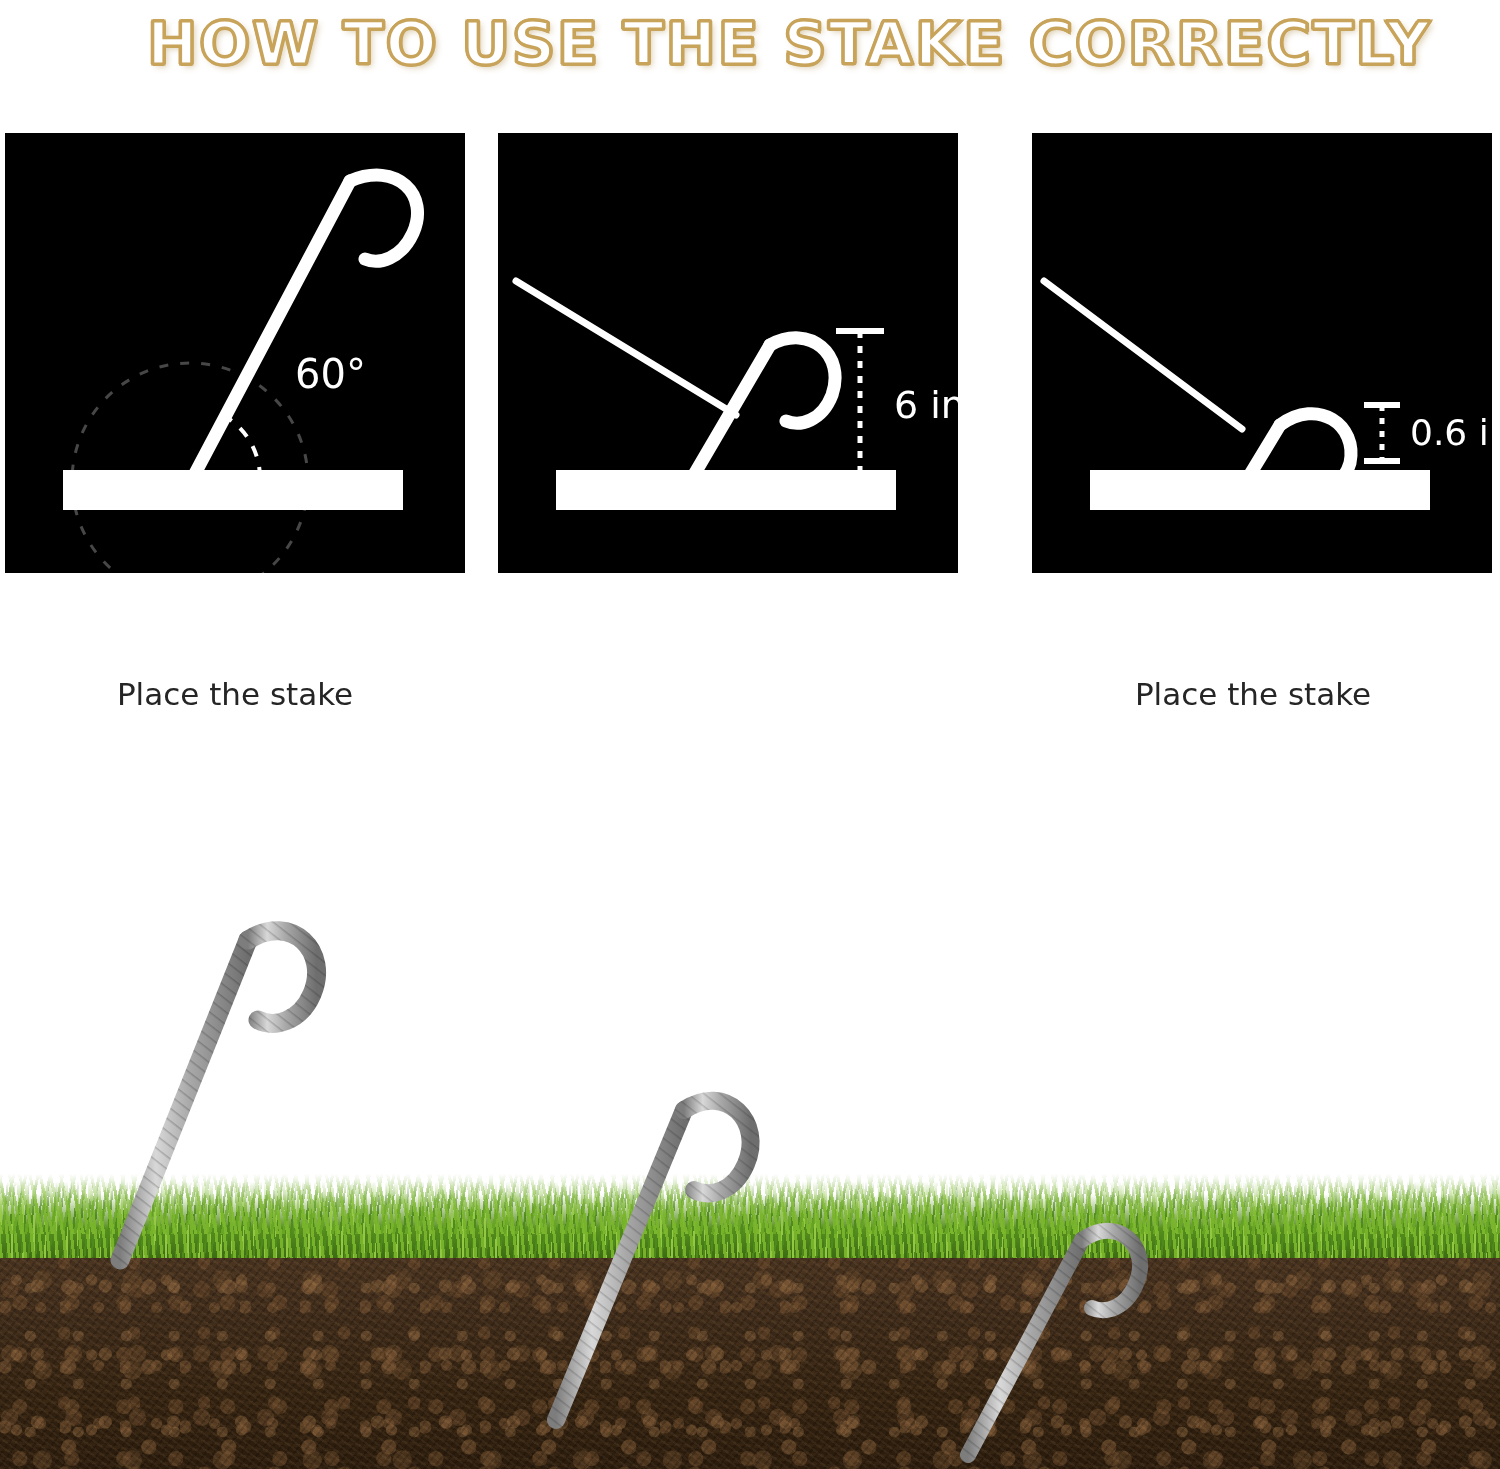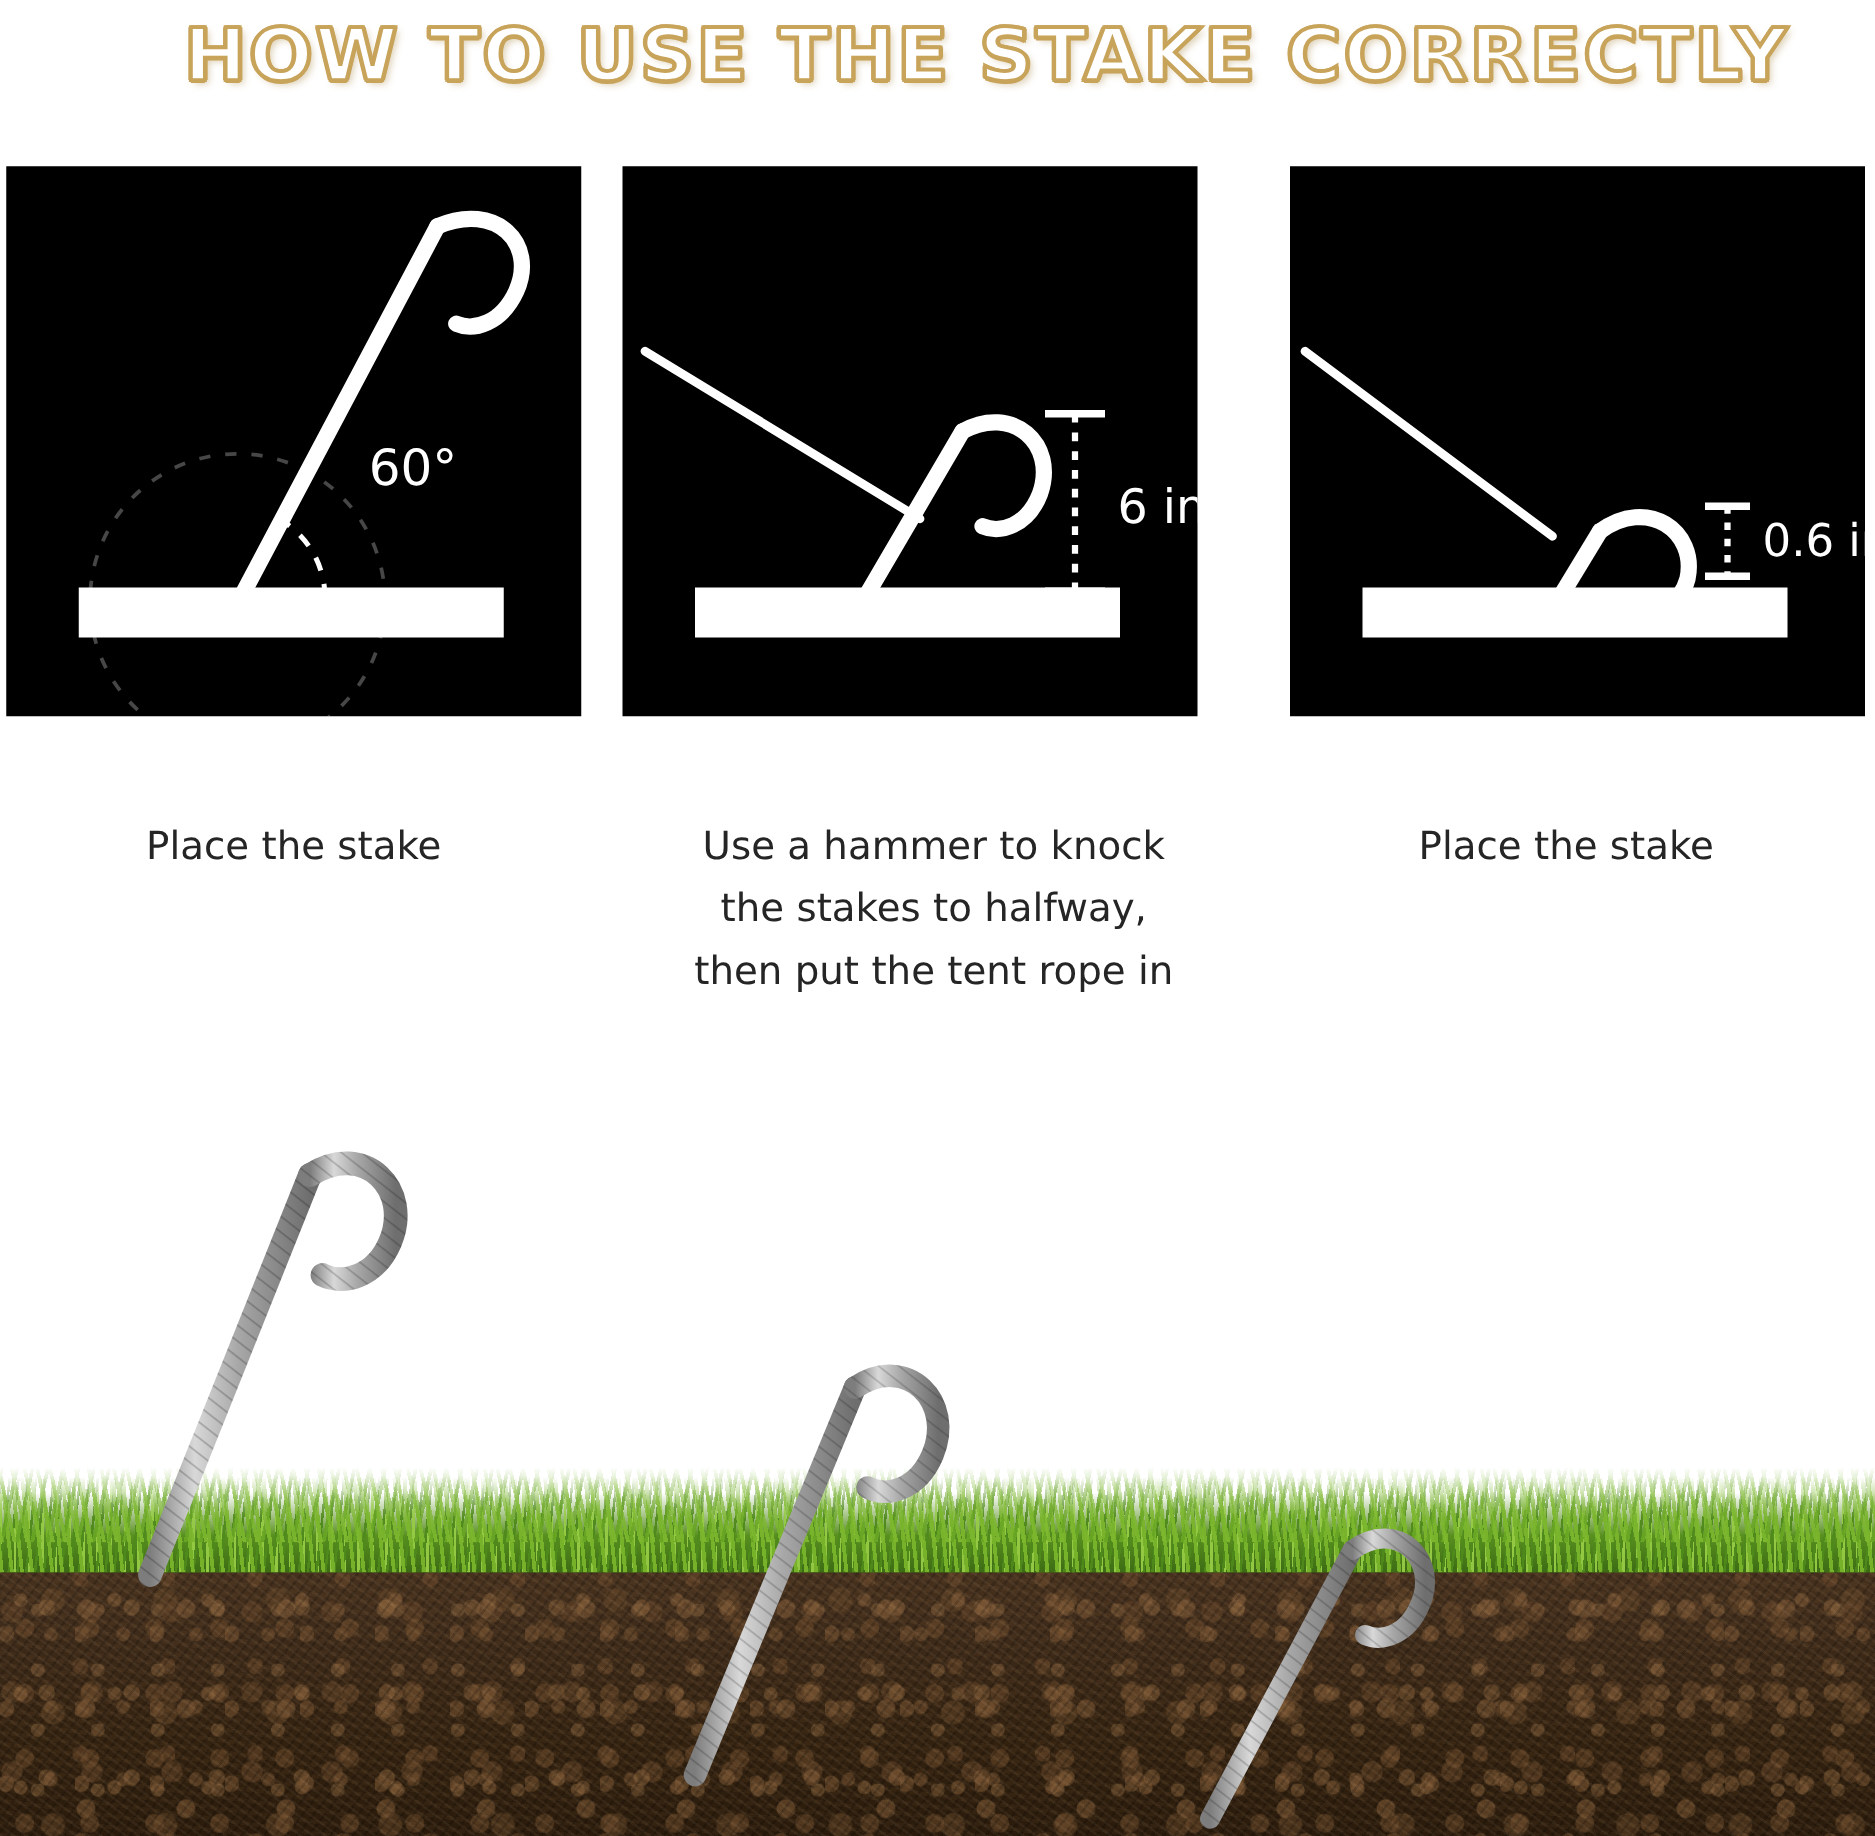--- a/index.html
+++ b/index.html
@@ -58,21 +58,21 @@
     background: #000000;
   }
   .panel.p1 { left: 5px; }
   .panel.p2 { left: 498px; }
   .panel.p3 { left: 1032px; }
   .panel svg { display: block; }
 
   
   .captions {
     position: absolute;
-    top: 652px;
+    top: 669px;
     left: 0;
     width: 1500px;
     height: 210px;
   }
   .caption {
     position: absolute;
     top: 0;
     width: 470px;
     text-align: center;
     font-family: "DejaVu Sans", sans-serif;
@@ -217,25 +217,20 @@
       <line x1="332" y1="328" x2="368" y2="328" stroke="#ffffff" stroke-width="6"></line>
       <text x="378" y="312" font-family="DejaVu Sans, sans-serif" font-size="36" fill="#ffffff">0.6 in</text>
     </svg>
   </div>
 </div>
 
 <div class="captions">
   <div class="caption c1">
     <span class="line">Place the stake</span>
   </div>
-  <div class="caption c2">
-    <span class="line">Use a hammer to knock</span>
-    <span class="line">the stakes to halfway,</span>
-    <span class="line">then put the tent rope in</span>
-  </div>
   <div class="caption c3">
     <span class="line">Place the stake</span>
   </div>
 </div>
 
 <div class="scene">
   <div class="soil">
     <div class="soil-noise"></div>
   </div>
   <div class="grass">

